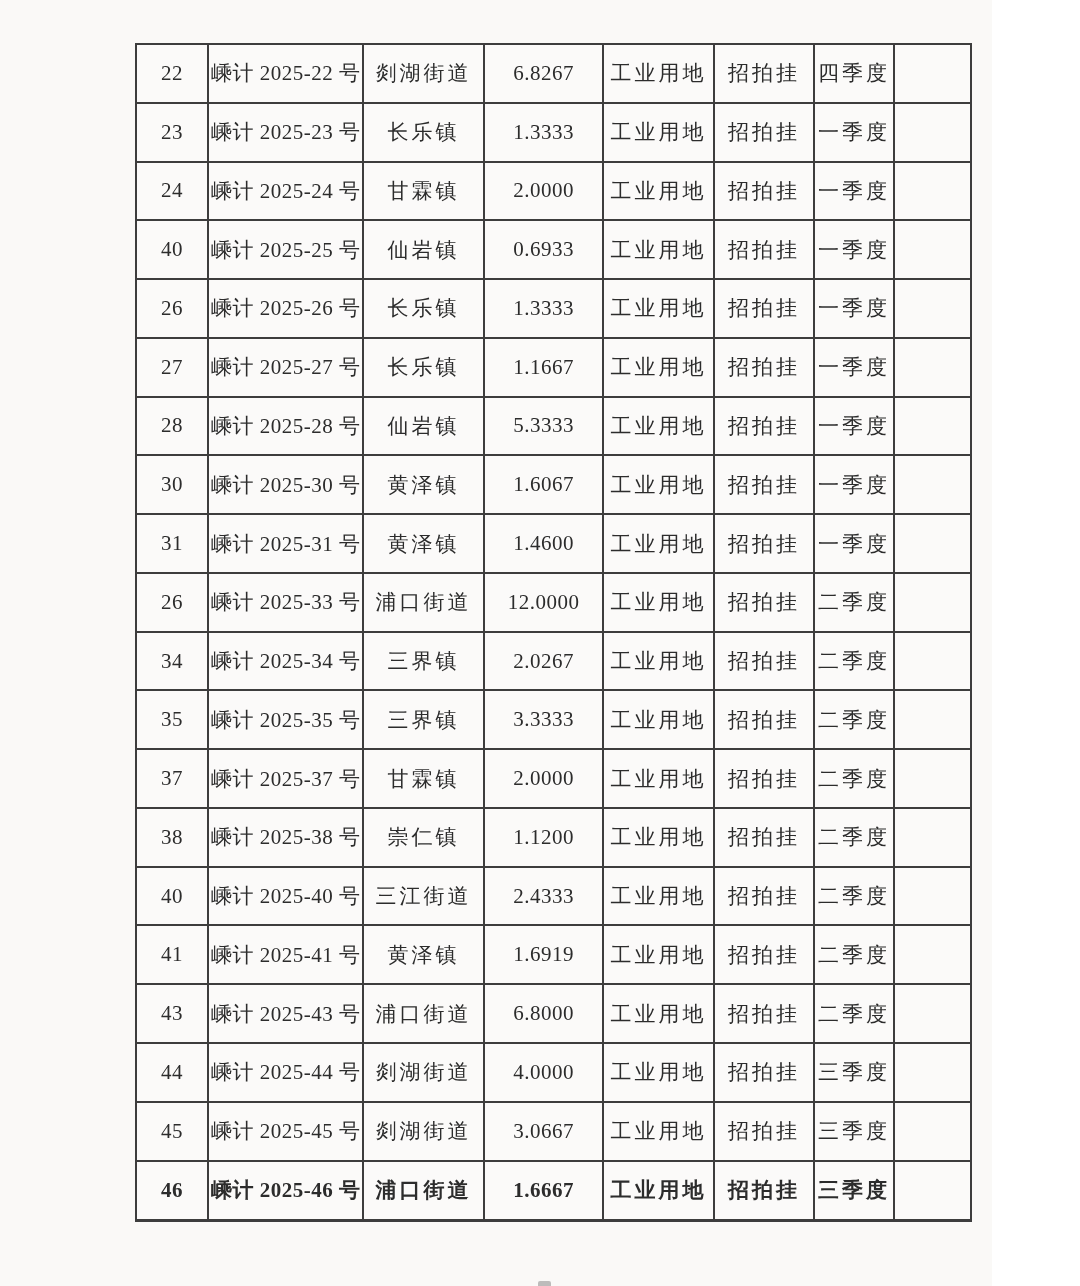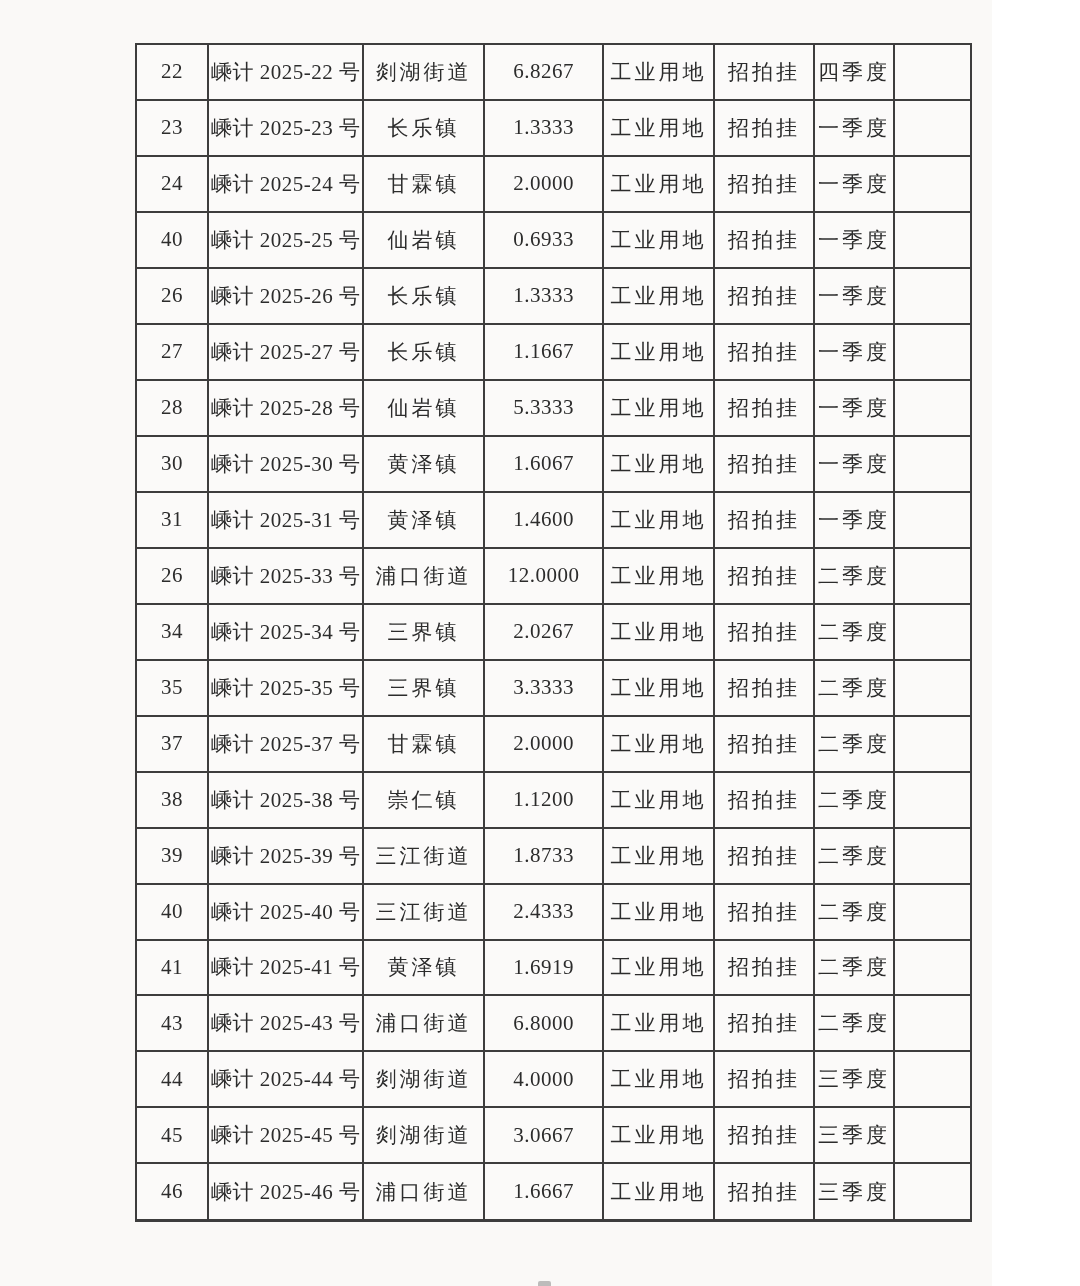--- a/index.html
+++ b/index.html
@@ -34,20 +34,21 @@
     text-align: center;
     vertical-align: middle;
     font-size: 21px;
     color: var(--text-color, #2c2c2c);
     padding: 0 2px;
     overflow: hidden;
     white-space: nowrap;
   }
   table.land-table tr:last-child td {
     border-bottom-width: 3px;
+    font-weight: bold;
   }
   td.cjk {
     letter-spacing: 3px;
   }
   td.num {
     letter-spacing: 0.5px;
   }
   col.c-seq    { width: 72px; }
   col.c-plan   { width: 155px; }
   col.c-town   { width: 121px; }
@@ -217,30 +218,20 @@
           <td class="num">38</td>
           <td class="num">嵊计 2025-38 号</td>
           <td class="cjk">崇仁镇</td>
           <td class="num">1.1200</td>
           <td class="cjk">工业用地</td>
           <td class="cjk">招拍挂</td>
           <td class="cjk">二季度</td>
           <td class="cjk"></td>
         </tr>
         <tr>
-          <td class="num">39</td>
-          <td class="num">嵊计 2025-39 号</td>
-          <td class="cjk">三江街道</td>
-          <td class="num">1.8733</td>
-          <td class="cjk">工业用地</td>
-          <td class="cjk">招拍挂</td>
-          <td class="cjk">二季度</td>
-          <td class="cjk"></td>
-        </tr>
-        <tr>
           <td class="num">40</td>
           <td class="num">嵊计 2025-40 号</td>
           <td class="cjk">三江街道</td>
           <td class="num">2.4333</td>
           <td class="cjk">工业用地</td>
           <td class="cjk">招拍挂</td>
           <td class="cjk">二季度</td>
           <td class="cjk"></td>
         </tr>
         <tr>

